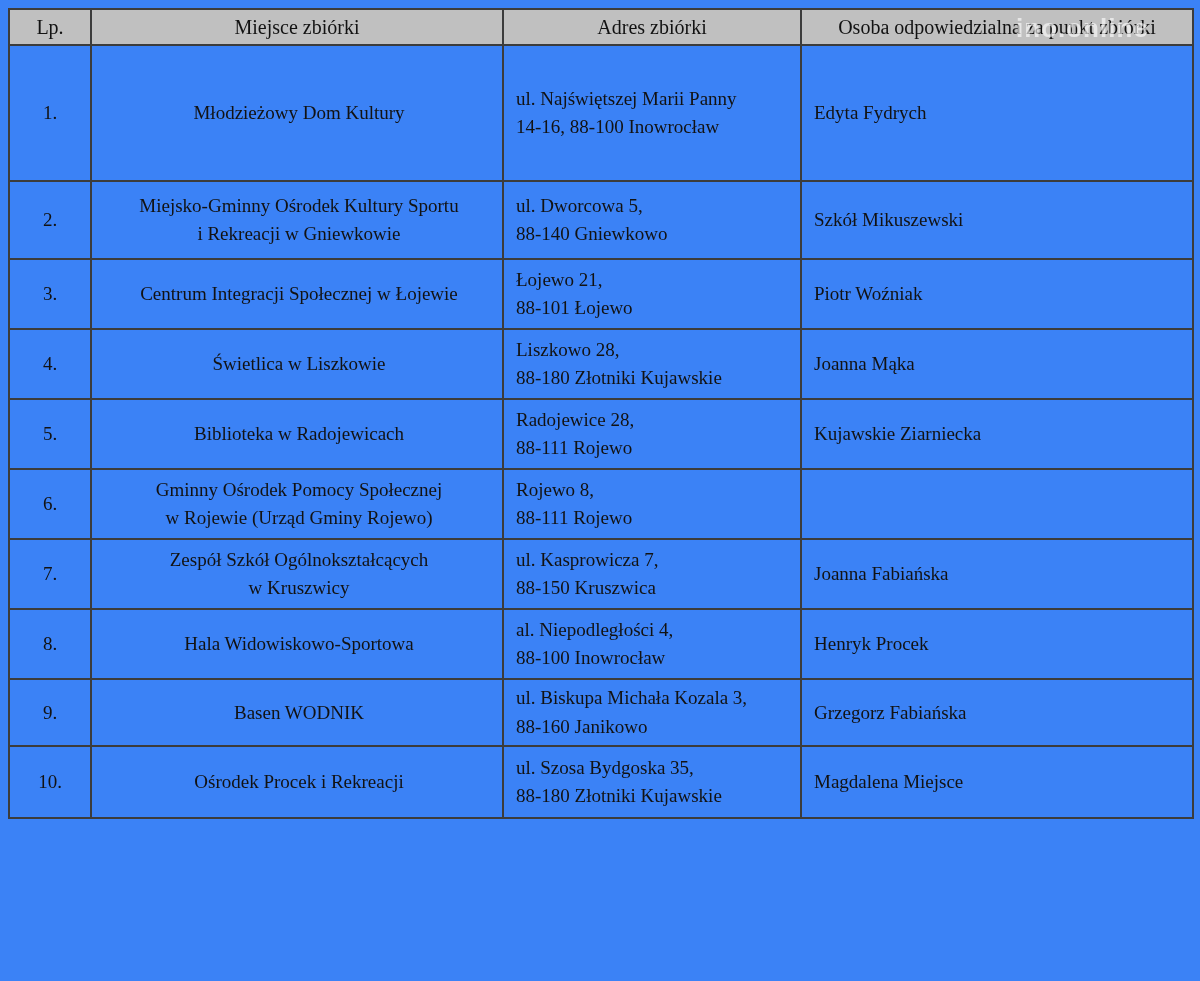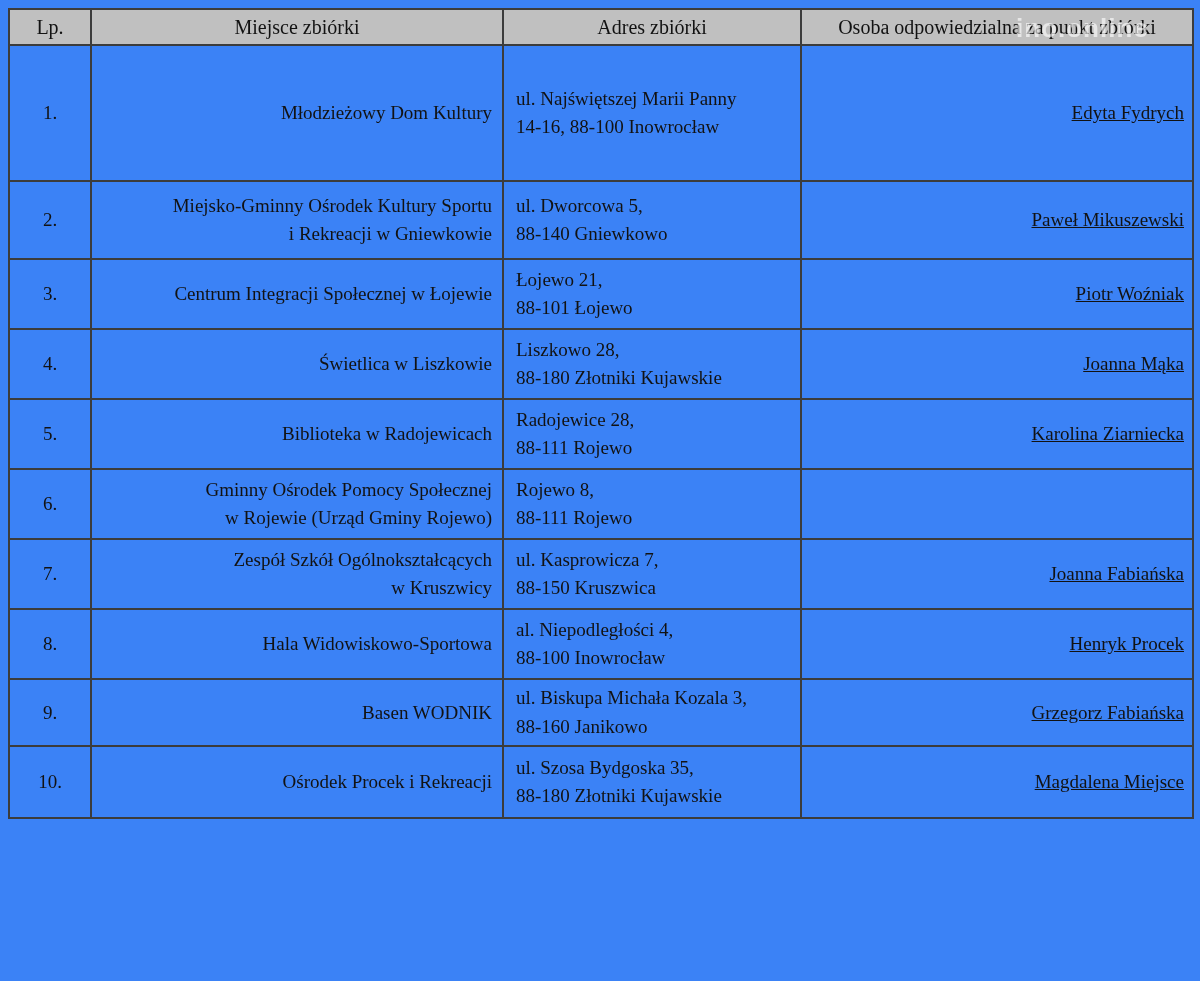--- a/index.html
+++ b/index.html
@@ -38,35 +38,34 @@
     height: 36px;
     font-size: 20px;
     padding: 2px 4px;
     white-space: nowrap;
   }
   td.cell-lp {
     text-align: center;
     padding: 2px 4px;
   }
   td.cell-place {
-    text-align: right;
+    text-align: center;
     padding: 4px 10px 4px 14px;
     white-space: pre-line;
     line-height: 1.45;
   }
   td.cell-address {
     text-align: left;
     padding: 4px 16px 4px 12px;
     white-space: pre-line;
     line-height: 1.5;
   }
   td.cell-person {
-    text-align: right;
-    padding: 4px 8px 4px 4px;
-    text-decoration: underline;
+    text-align: left;
+    padding: 4px 8px 4px 12px;
   }
   
   tr.r0  td { height: 136px; }
   tr.r1  td { height: 78px; }
   tr.r2  td { height: 70px; }
   tr.r3  td { height: 70px; }
   tr.r4  td { height: 70px; }
   tr.r5  td { height: 70px; }
   tr.r6  td { height: 70px; }
   tr.r7  td { height: 70px; }
@@ -113,42 +112,42 @@
         <td class="cell-address">ul. Najświętszej Marii Panny
 14-16, 88-100 Inowrocław</td>
         <td class="cell-person">Edyta Fydrych</td>
       </tr>
       <tr class="r1">
         <td class="cell-lp">2.</td>
         <td class="cell-place">Miejsko-Gminny Ośrodek Kultury Sportu
 i Rekreacji w Gniewkowie</td>
         <td class="cell-address">ul. Dworcowa 5,
 88-140 Gniewkowo</td>
-        <td class="cell-person">Paweł Mikuszewski</td>
+        <td class="cell-person">Szkół Mikuszewski</td>
       </tr>
       <tr class="r2">
         <td class="cell-lp">3.</td>
         <td class="cell-place">Centrum Integracji Społecznej w Łojewie</td>
         <td class="cell-address">Łojewo 21,
 88-101 Łojewo</td>
         <td class="cell-person">Piotr Woźniak</td>
       </tr>
       <tr class="r3">
         <td class="cell-lp">4.</td>
         <td class="cell-place">Świetlica w Liszkowie</td>
         <td class="cell-address">Liszkowo 28,
 88-180 Złotniki Kujawskie</td>
         <td class="cell-person">Joanna Mąka</td>
       </tr>
       <tr class="r4">
         <td class="cell-lp">5.</td>
         <td class="cell-place">Biblioteka w Radojewicach</td>
         <td class="cell-address">Radojewice 28,
 88-111 Rojewo</td>
-        <td class="cell-person">Karolina Ziarniecka</td>
+        <td class="cell-person">Kujawskie Ziarniecka</td>
       </tr>
       <tr class="r5">
         <td class="cell-lp">6.</td>
         <td class="cell-place">Gminny Ośrodek Pomocy Społecznej
 w Rojewie (Urząd Gminy Rojewo)</td>
         <td class="cell-address">Rojewo 8,
 88-111 Rojewo</td>
         <td class="cell-person"></td>
       </tr>
       <tr class="r6">

